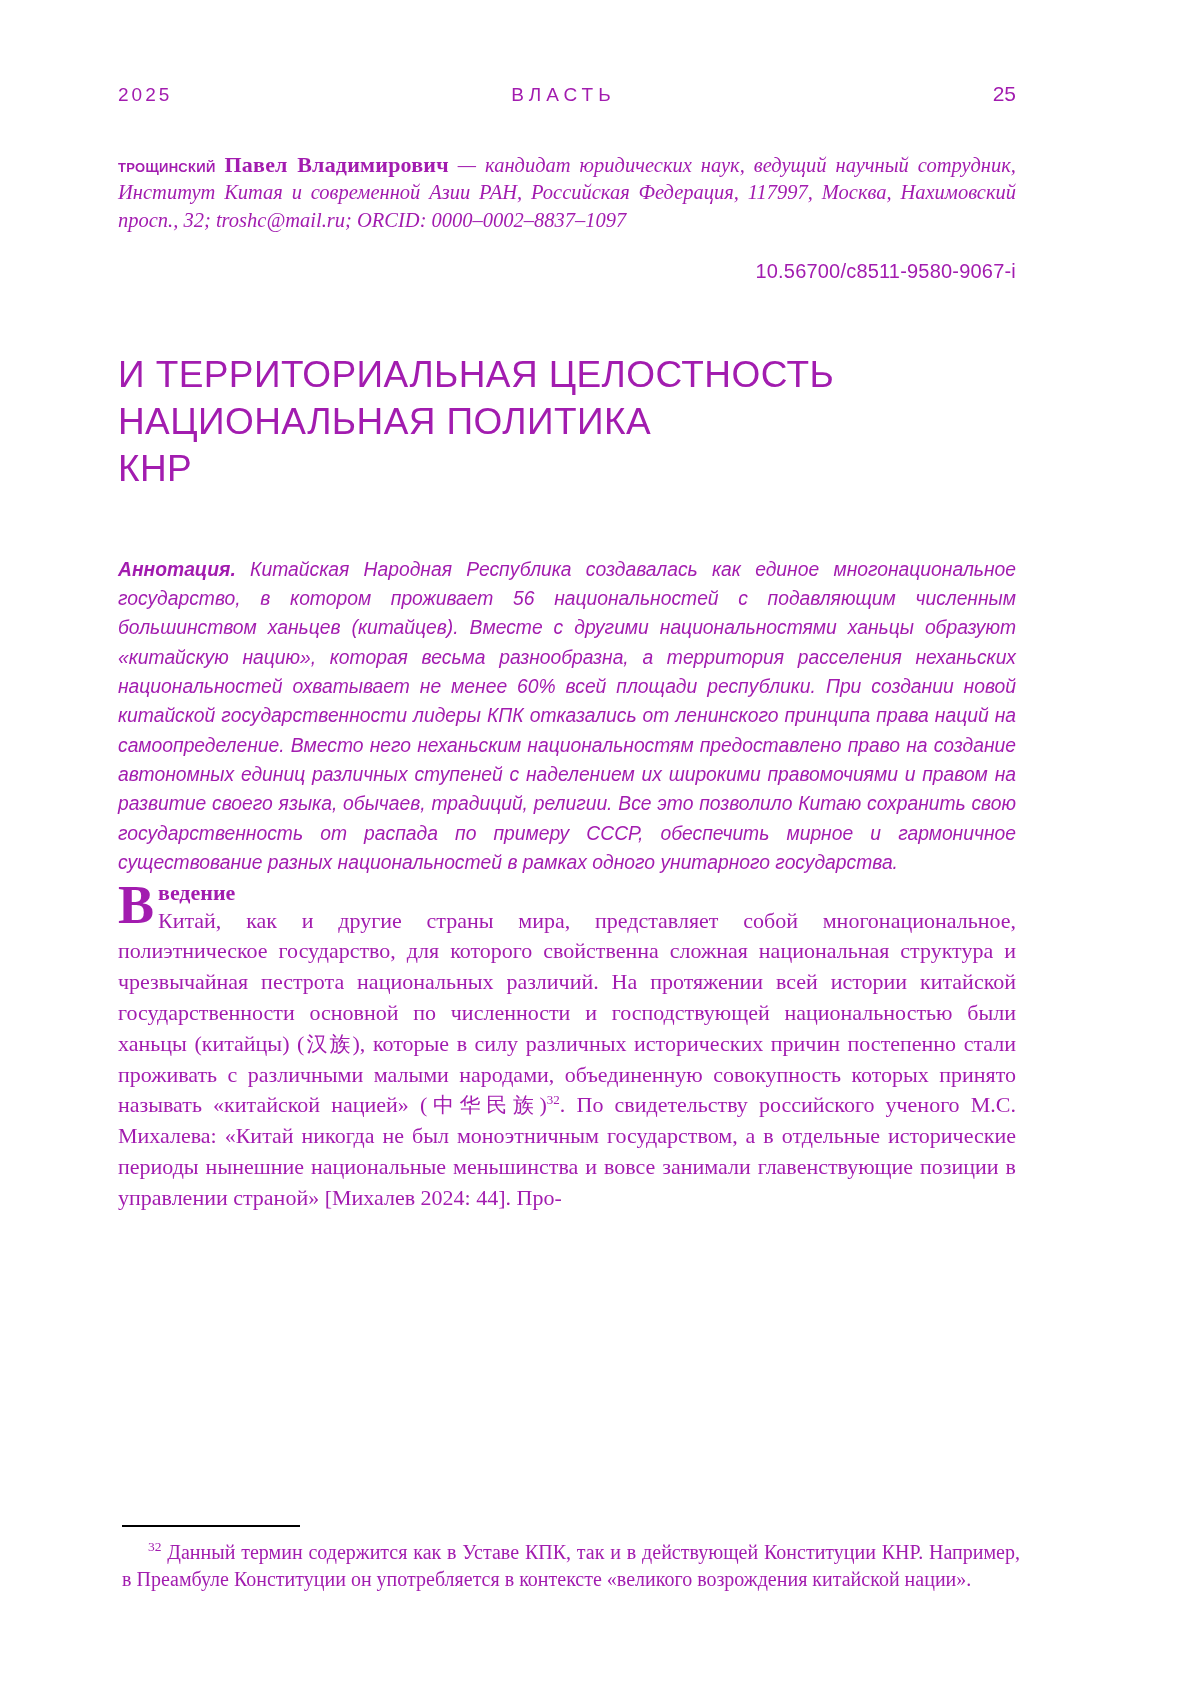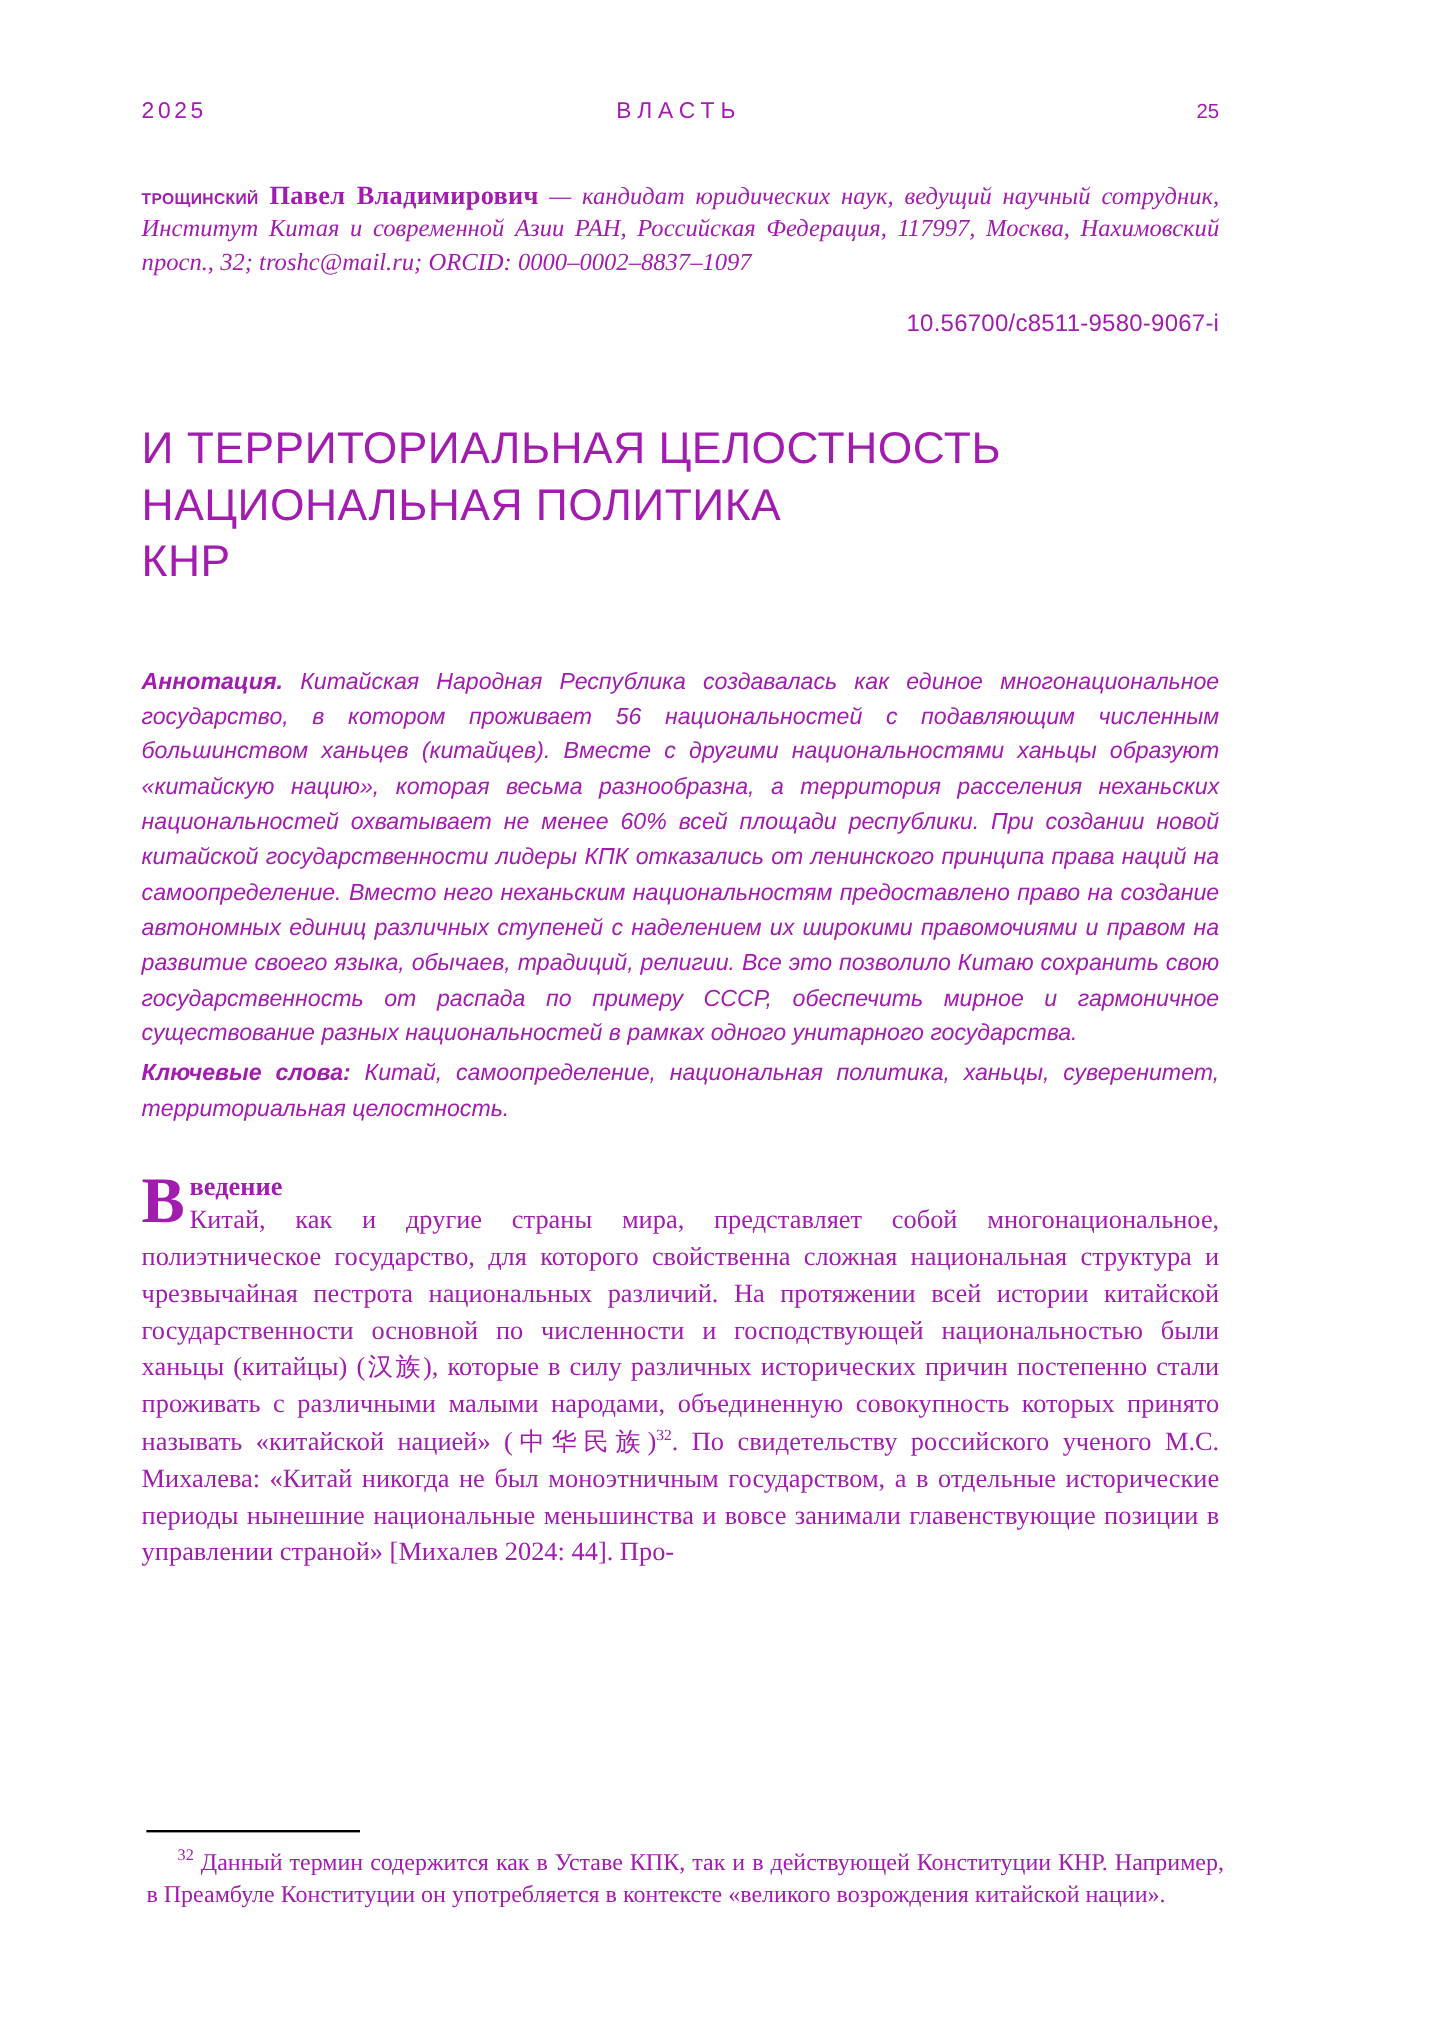--- a/index.html
+++ b/index.html
@@ -36,21 +36,21 @@
     font-weight: 400;
     margin-bottom: 44px;
   }
   .runhead .year { letter-spacing: 3px; }
   .runhead .journal {
     letter-spacing: 5px;
     font-weight: 400;
   }
   .runhead .pageno {
     letter-spacing: 0;
-    font-size: 17px;
+    font-size: 21px;
     margin-left: 38px;
   }
 
   
   .author-block {
     font-family: "Liberation Serif", serif;
     font-style: italic;
     font-size: 20.5px;
     line-height: 1.33;
     text-align: justify;
@@ -202,23 +202,20 @@
     <h1 class="title">
       <span class="line">И ТЕРРИТОРИАЛЬНАЯ ЦЕЛОСТНОСТЬ</span>
       <span class="line">НАЦИОНАЛЬНАЯ ПОЛИТИКА</span>
       <span class="line">КНР</span>
     </h1>
 
     <div class="abstract">
       <span class="lead">Аннотация.</span><span> Китайская Народная Республика создавалась как единое многонациональное государство, в котором проживает 56 национальностей с подавляющим численным большинством ханьцев (китайцев). Вместе с другими национальностями ханьцы образуют «китайскую нацию», которая весьма разнообразна, а территория расселения неханьских национальностей охватывает не менее 60% всей площади республики. При создании новой китайской государственности лидеры КПК отказались от ленинского принципа права наций на самоопределение. Вместо него неханьским национальностям предоставлено право на создание автономных единиц различных ступеней с наделением их широкими правомочиями и правом на развитие своего языка, обычаев, традиций, религии. Все это позволило Китаю сохранить свою государственность от распада по примеру СССР, обеспечить мирное и гармоничное существование разных национальностей в рамках одного унитарного государства.</span>
     </div>
 
-    <div class="keywords">
-      <span class="lead">Ключевые слова:</span><span> Китай, самоопределение, национальная политика, ханьцы, суверенитет, территориальная целостность.</span>
-    </div>
 
     <div>
       <h2 class="section-head">ведение</h2>
       <p class="body-text">
         <span class="dropcap">В</span><span class="indent-first">Китай, как и другие страны мира, представляет собой многонациональное, полиэтническое государство, для которого свойственна сложная национальная структура и чрезвычайная пестрота национальных различий. На протяжении всей истории китайской государственности основной по численности и господствующей национальностью были ханьцы (китайцы) (</span><span class="cjk">汉族</span><span>), которые в силу различных исторических причин постепенно стали проживать с различными малыми народами, объединенную совокупность которых принято называть «китайской нацией» (</span><span class="cjk">中华民族</span><span>)</span><sup class="fn">32</sup><span>. По свидетельству российского ученого М.С. Михалева: «Китай никогда не был моноэтничным государством, а в отдельные исторические периоды нынешние национальные меньшинства и вовсе занимали главенствующие позиции в управлении страной» [Михалев 2024: 44]. Про-</span>
       </p>
     </div>
 
   </div>
 

